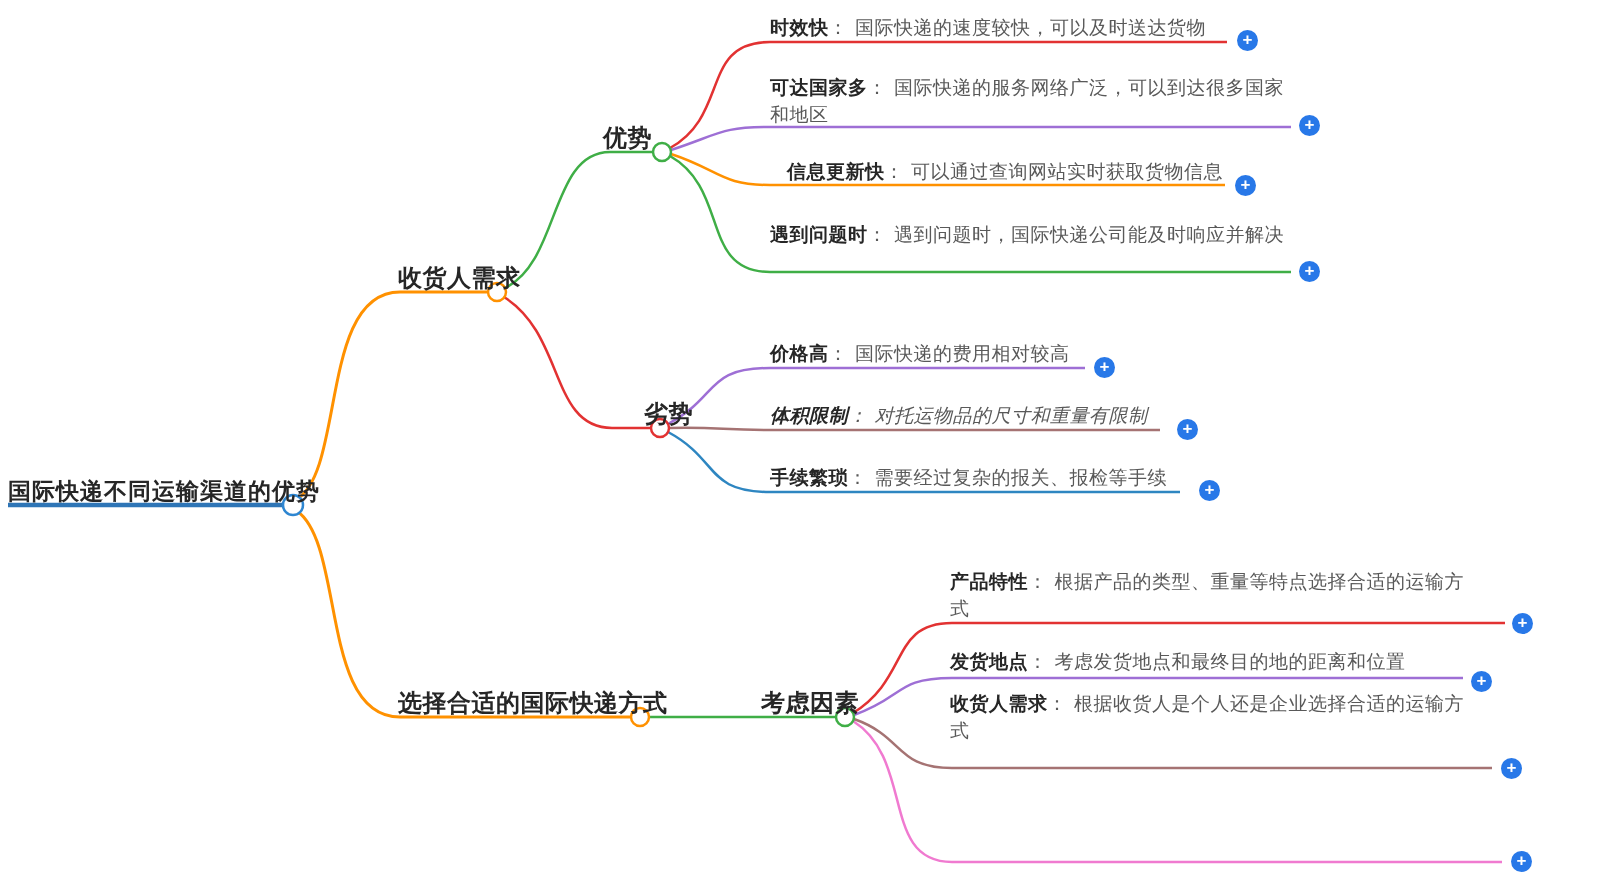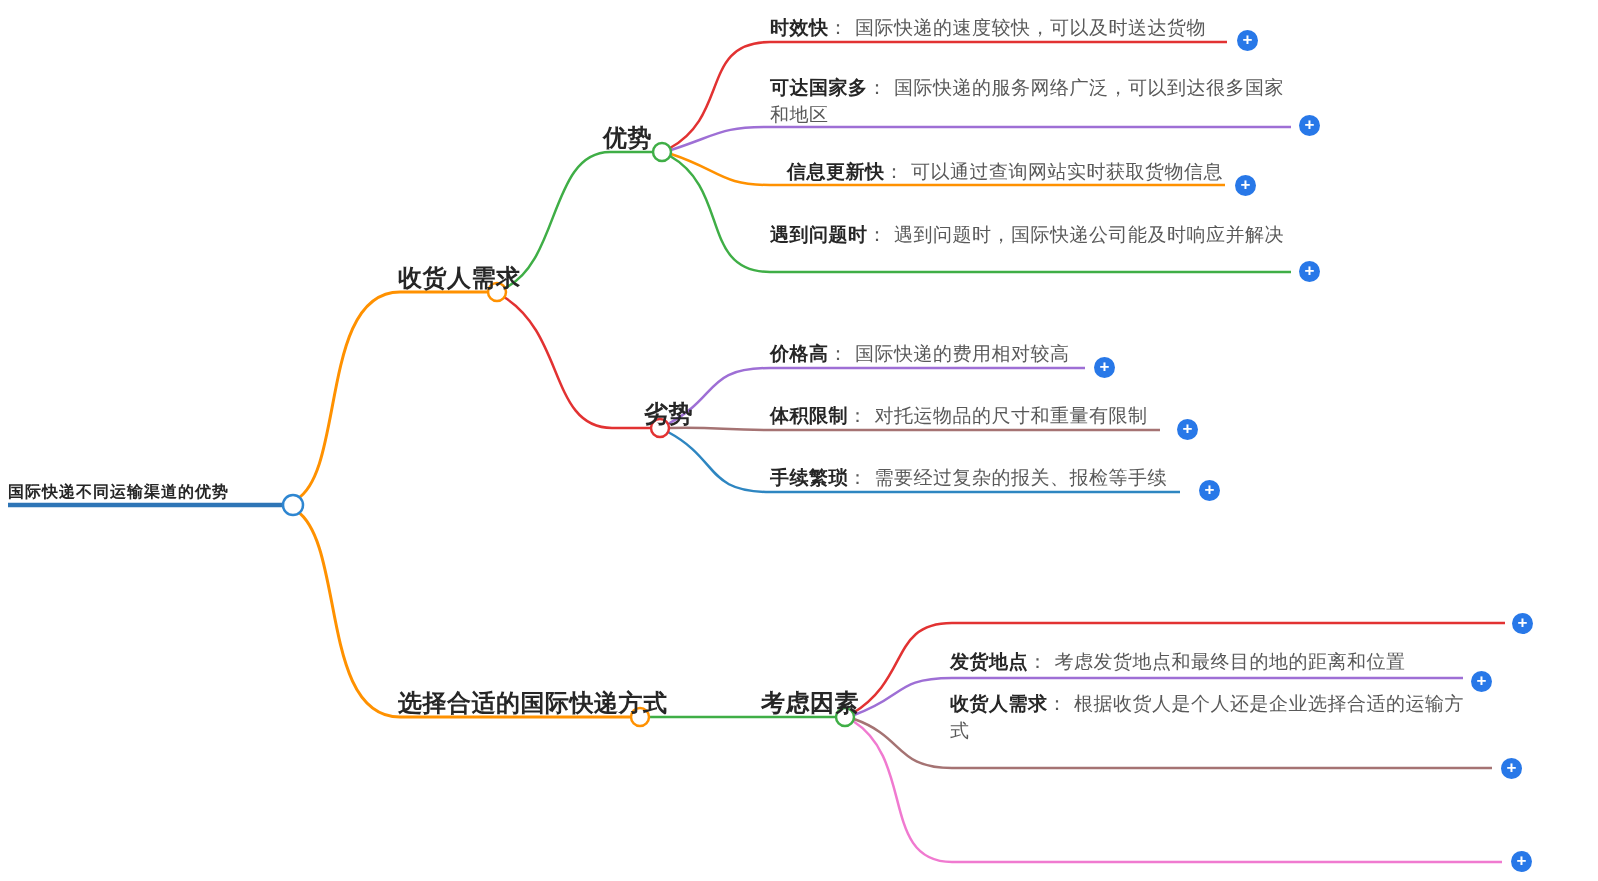--- a/index.html
+++ b/index.html
@@ -14,21 +14,21 @@
   .edge{fill:none;stroke-width:2.5px;}
   .edge.thick{stroke-width:3px;}
   .root-underline{stroke-width:4.5px;}
   .node-circle{fill:#ffffff;stroke-width:2.5px;cursor:pointer;}
 
   .label-node{
     position:absolute;
     font-size:24px;font-weight:bold;color:#262626;
     line-height:27px;letter-spacing:0.5px;white-space:nowrap;cursor:pointer;
   }
-  .root-node{font-size:16px;letter-spacing:1px;}
+  .root-node{font-size:23px;letter-spacing:1px;}
 
   .leaf{
     position:absolute;
     font-size:19px;line-height:27px;letter-spacing:0.5px;
     color:#595959;cursor:pointer;
   }
   .leaf .term{font-weight:bold;color:#262626;}
   .leaf .colon{color:#595959;margin-right:7px;}
   .leaf .desc{color:#595959;}
 
@@ -98,27 +98,30 @@
   <div class="leaf" style="left:770px;top:158px;width:470px;text-align:center;">
     <span class="term">信息更新快</span><span class="colon">：</span><span class="desc">可以通过查询网站实时获取货物信息</span>
   </div>
   <div class="leaf" style="left:770px;top:221px;width:516px;">
     <span class="term">遇到问题时</span><span class="colon">：</span><span class="desc">遇到问题时，国际快递公司能及时响应并解决</span>
   </div>
 
   <div class="leaf" style="left:770px;top:340px;width:340px;">
     <span class="term">价格高</span><span class="colon">：</span><span class="desc">国际快递的费用相对较高</span>
   </div>
-  <div class="leaf" style="left:770px;top:402px;width:420px;">
+  <div class="leaf" style="left:770px;top:402px;width:420px;font-style:italic;">
     <span class="term">体积限制</span><span class="colon">：</span><span class="desc">对托运物品的尺寸和重量有限制</span>
   </div>
   <div class="leaf" style="left:770px;top:464px;width:440px;">
     <span class="term">手续繁琐</span><span class="colon">：</span><span class="desc">需要经过复杂的报关、报检等手续</span>
   </div>
 
+  <div class="leaf" style="left:950px;top:568px;width:516px;">
+    <span class="term">产品特性</span><span class="colon">：</span><span class="desc">根据产品的类型、重量等特点选择合适的运输方式</span>
+  </div>
   <div class="leaf" style="left:950px;top:648px;width:500px;">
     <span class="term">发货地点</span><span class="colon">：</span><span class="desc">考虑发货地点和最终目的地的距离和位置</span>
   </div>
   <div class="leaf" style="left:950px;top:690px;width:516px;">
     <span class="term">收货人需求</span><span class="colon">：</span><span class="desc">根据收货人是个人还是企业选择合适的运输方式</span>
   </div>
 
   <div class="plus" style="left:1237px;top:30px;">
       <span>+</span>
     </div>

